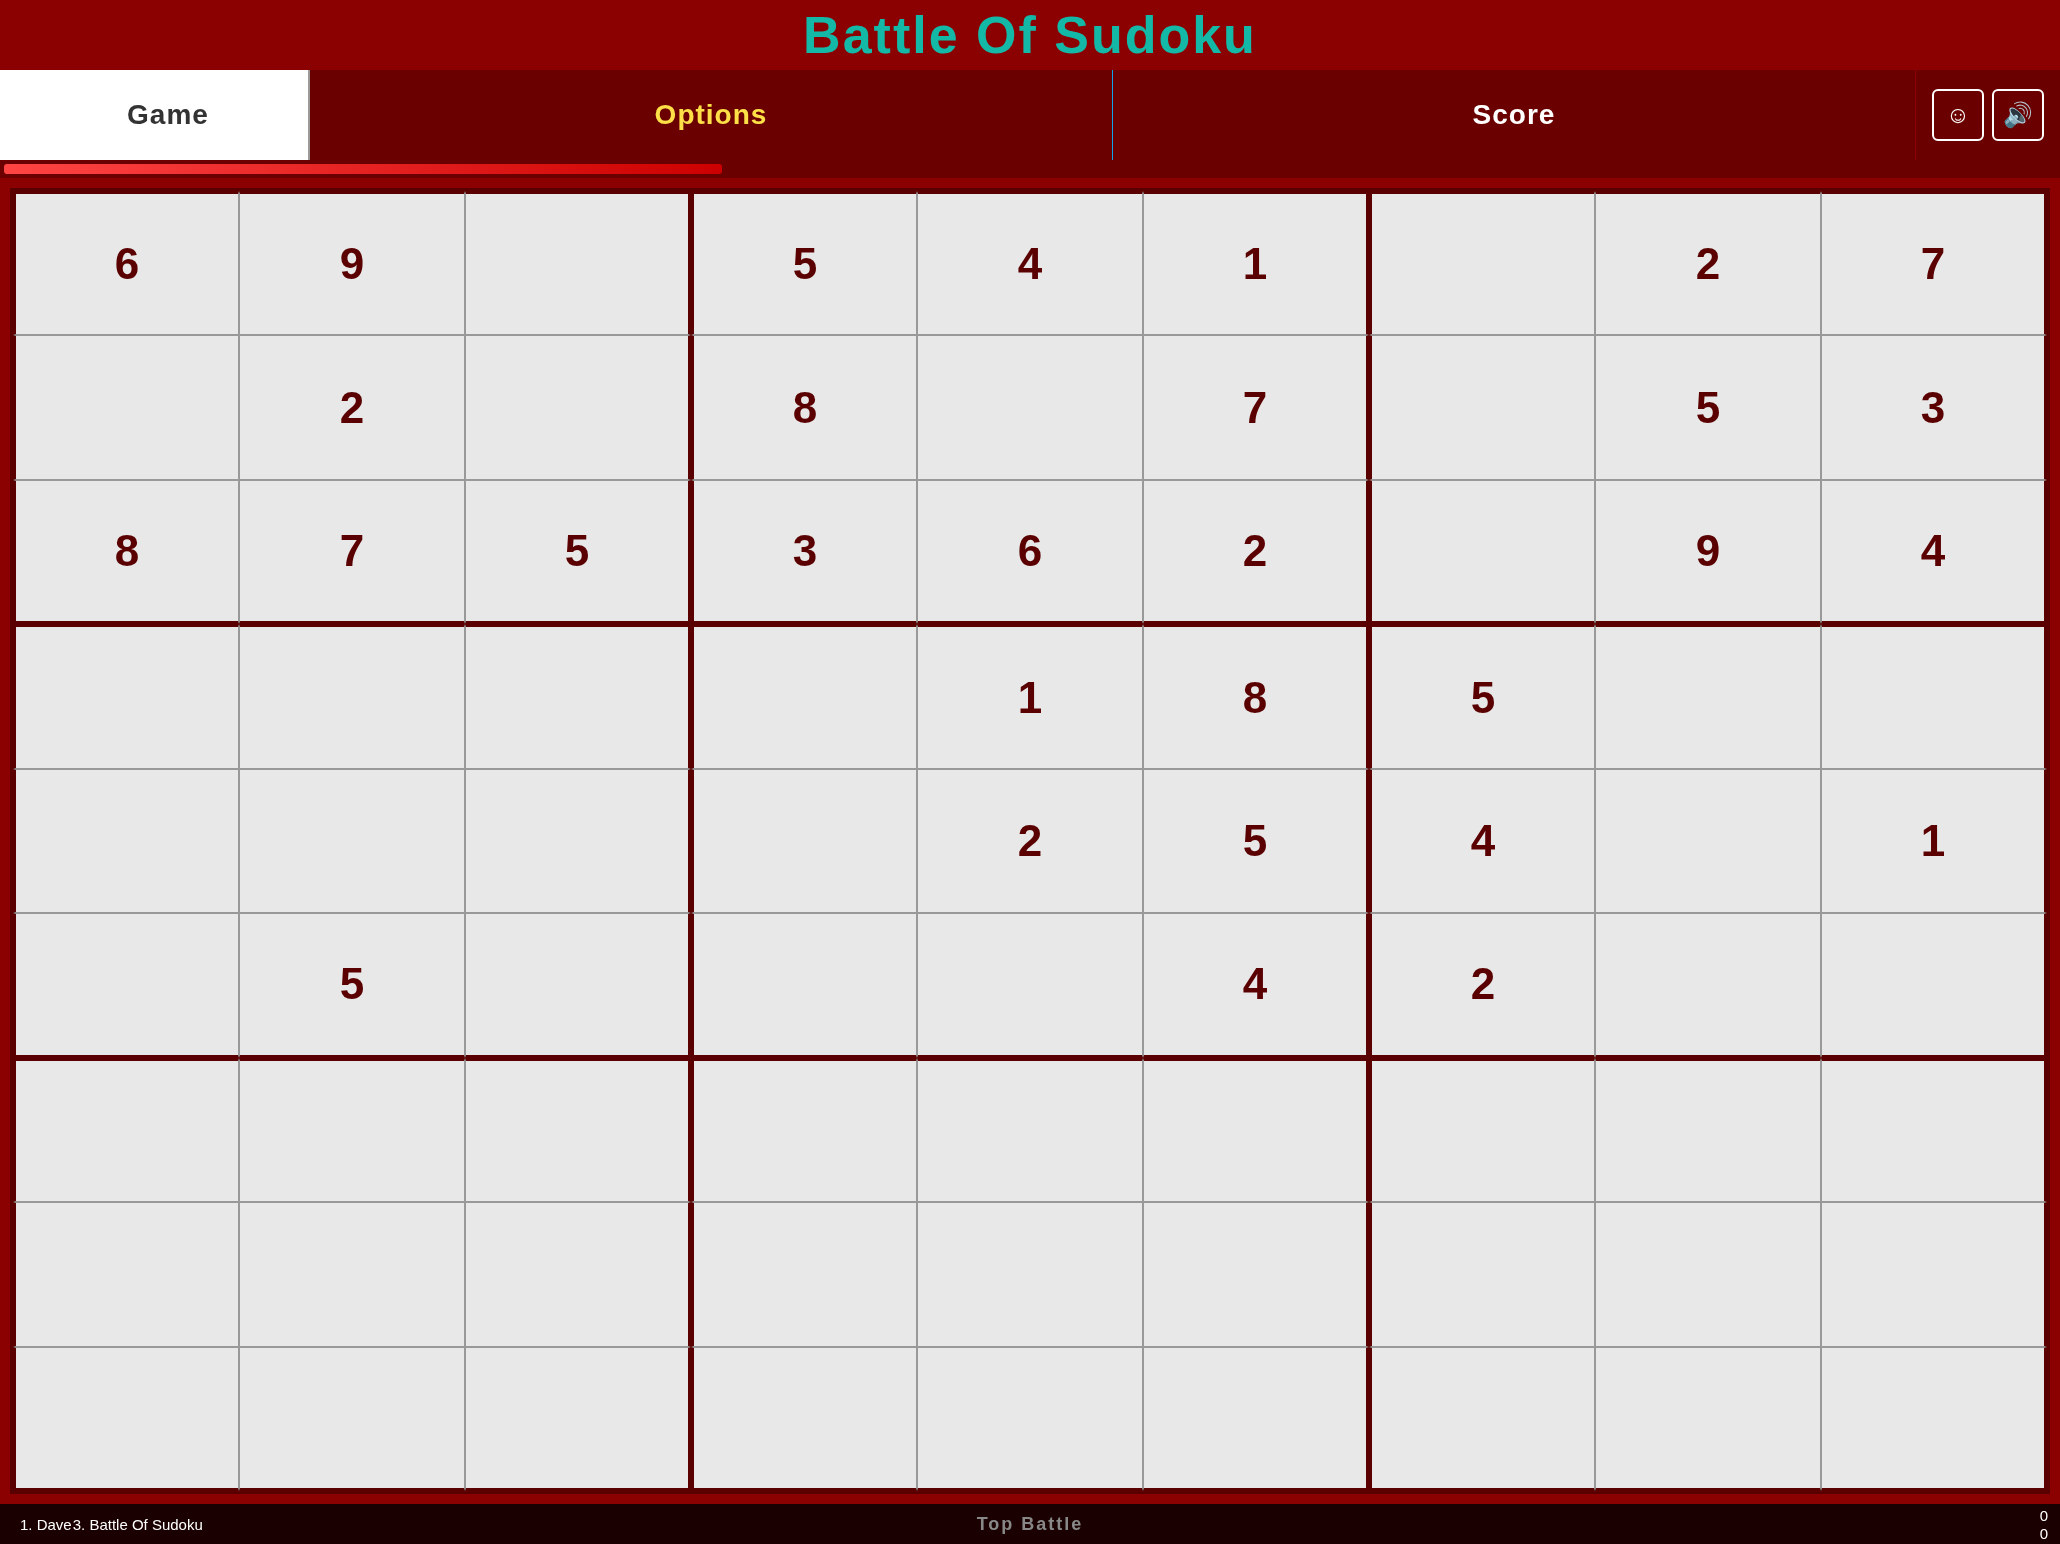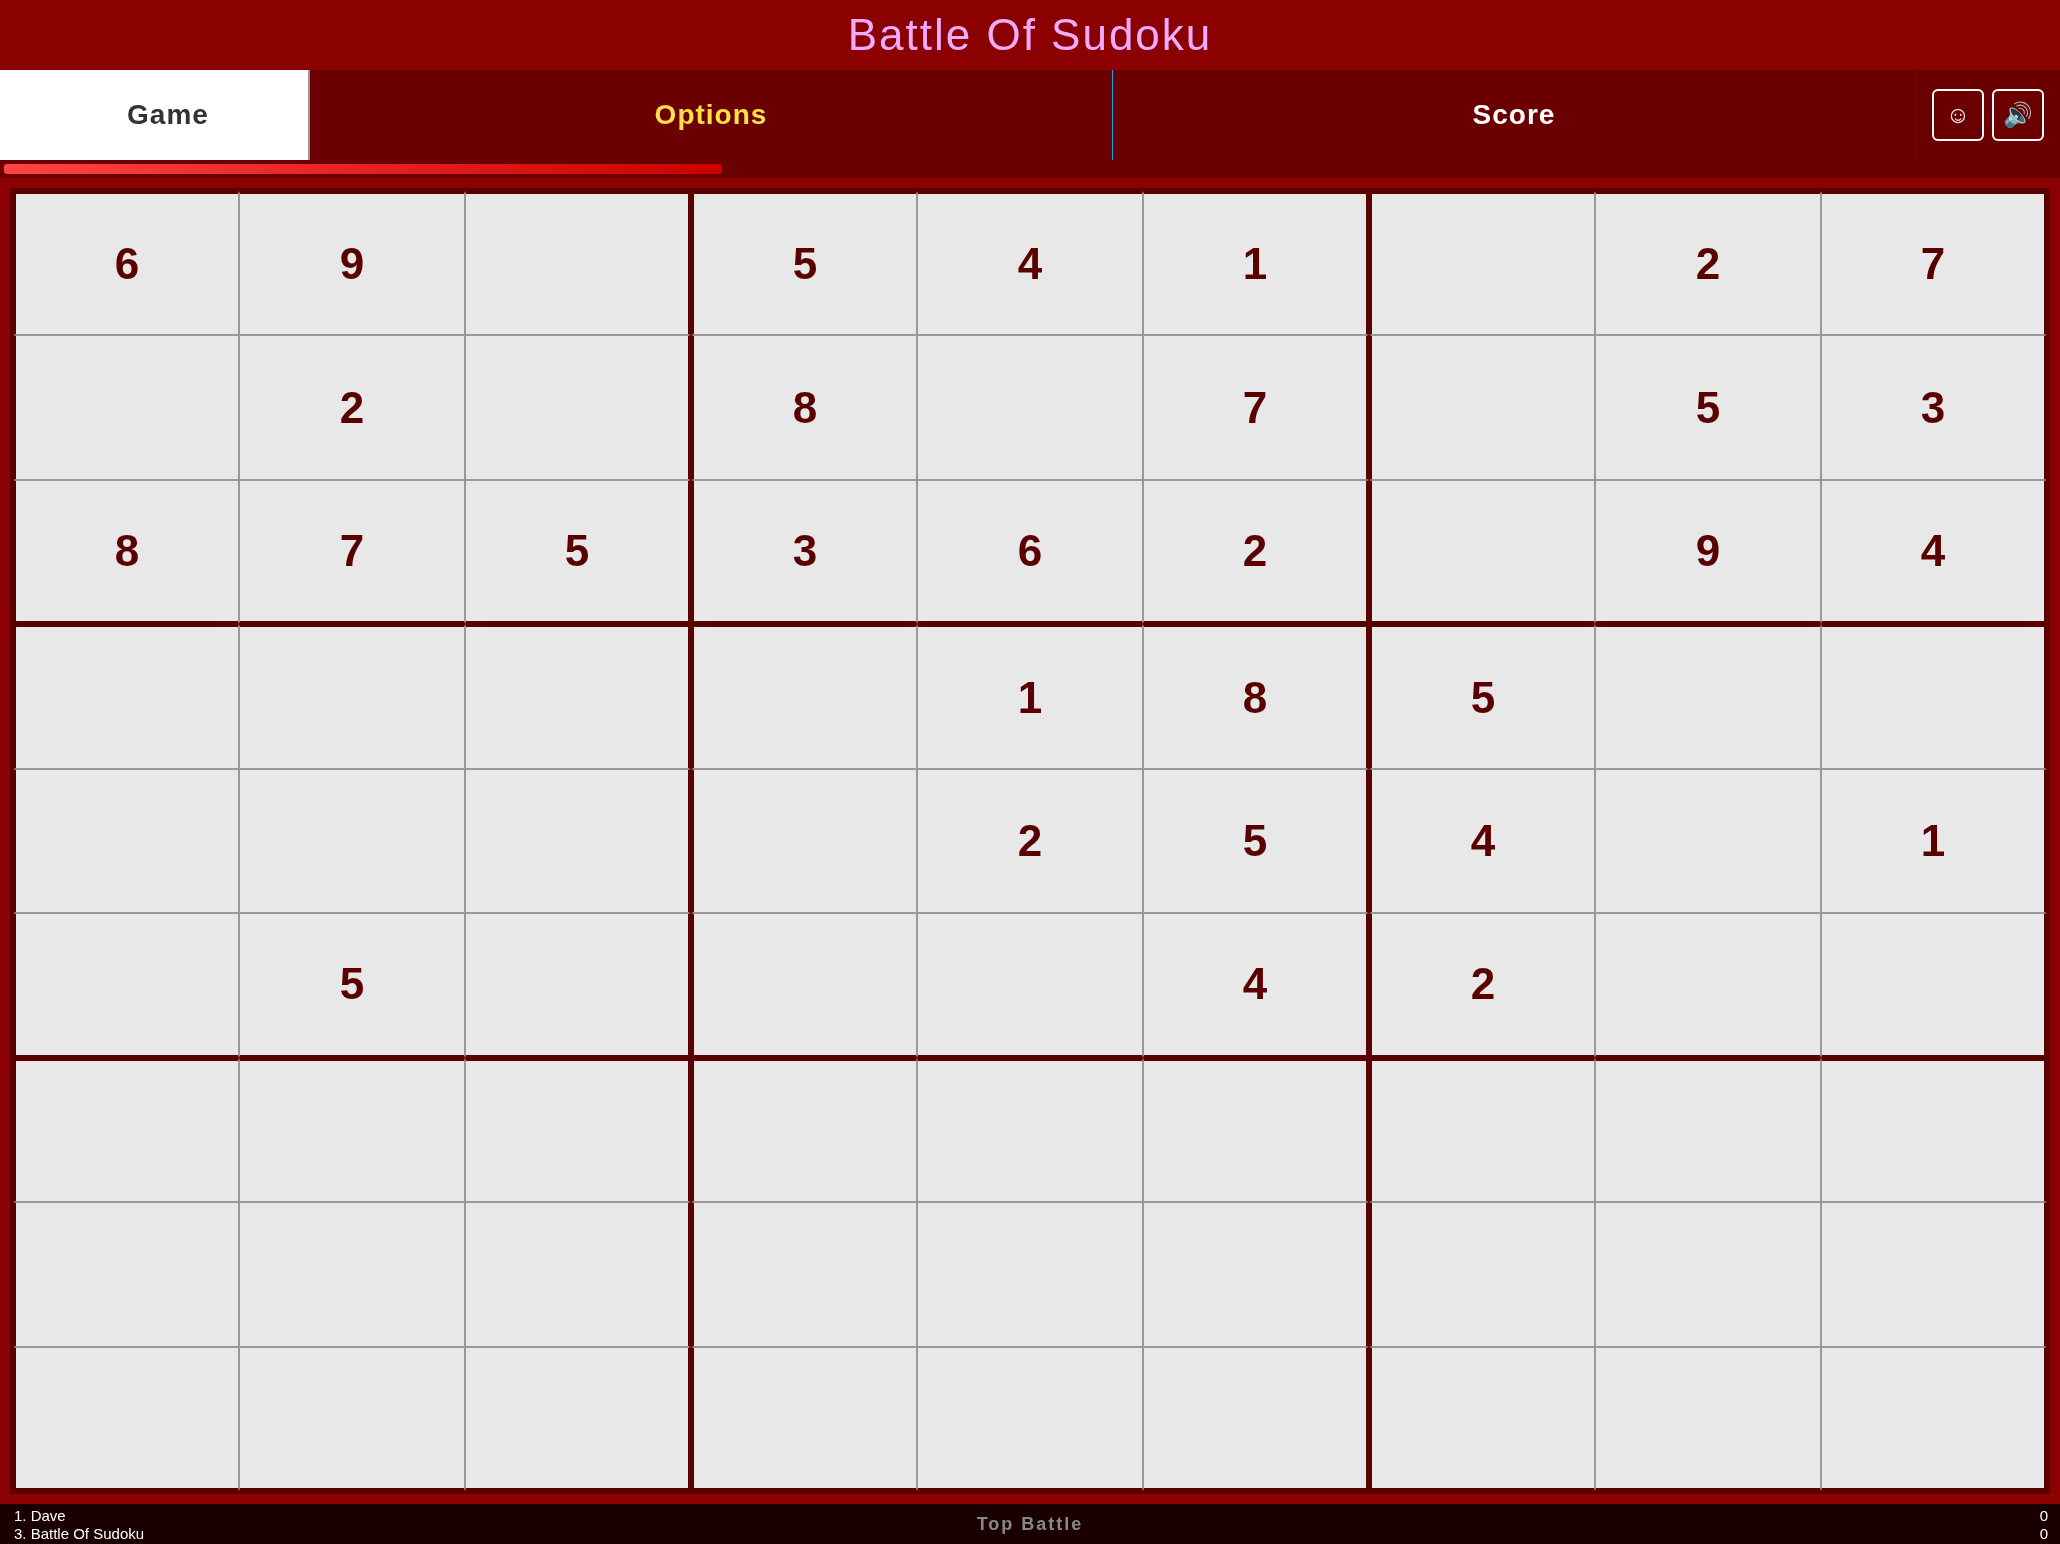--- a/index.html
+++ b/index.html
@@ -14,23 +14,23 @@
     
     #title-bar {
       background: #8b0000;
       width: 100%;
       height: 70px;
       display: flex;
       align-items: center;
       justify-content: center;
     }
     #title-bar h1 {
-      color: #f0abfc;
-      font-size: 44px;
-      font-weight: 400;
+      color: #14b8a6;
+      font-size: 52px;
+      font-weight: 700;
       letter-spacing: 2px;
     }
 
     
     #nav-bar {
       background: #6b0000;
       width: 100%;
       height: 90px;
       display: flex;
       align-items: stretch;
@@ -159,23 +159,23 @@
       position: relative;
     }
     #top-scores-label {
       color: #888;
       font-size: 18px;
       font-weight: bold;
       letter-spacing: 2px;
     }
     #score-left {
       position: absolute;
-      left: 2px;
-      display: flex;
-      flex-direction: column;
+      left: 8px;
+      display: flex;
+      flex-direction: row;
       gap: 1px;
       padding-left: 12px;
     }
     #score-right {
       position: absolute;
       right: 0;
       display: flex;
       flex-direction: column;
       align-items: flex-end;
       gap: 1px;

